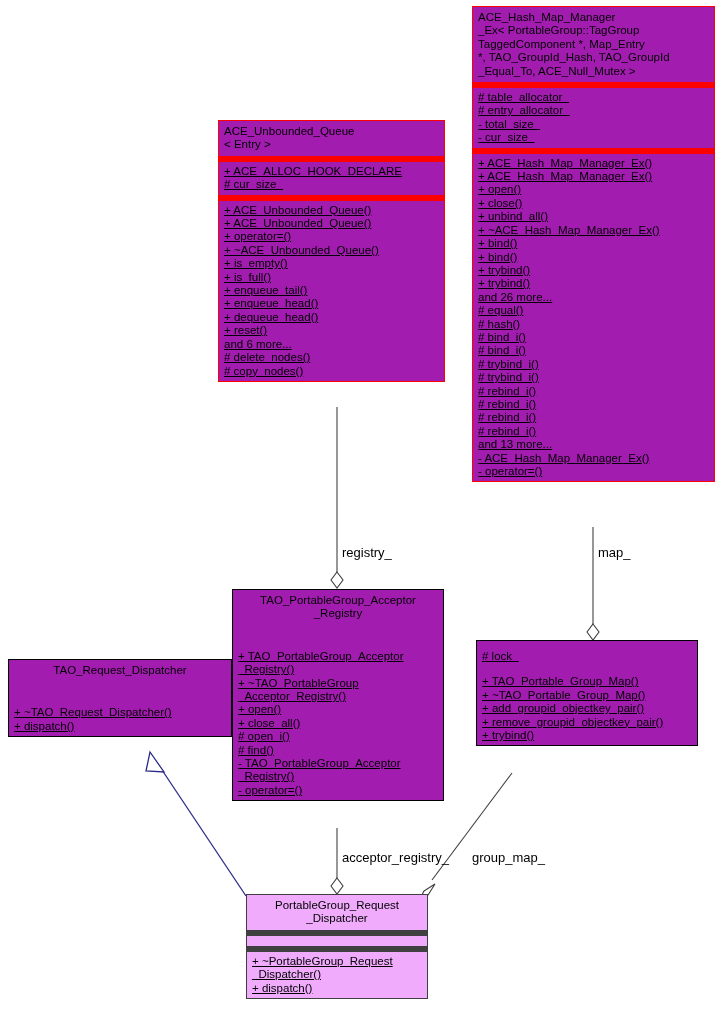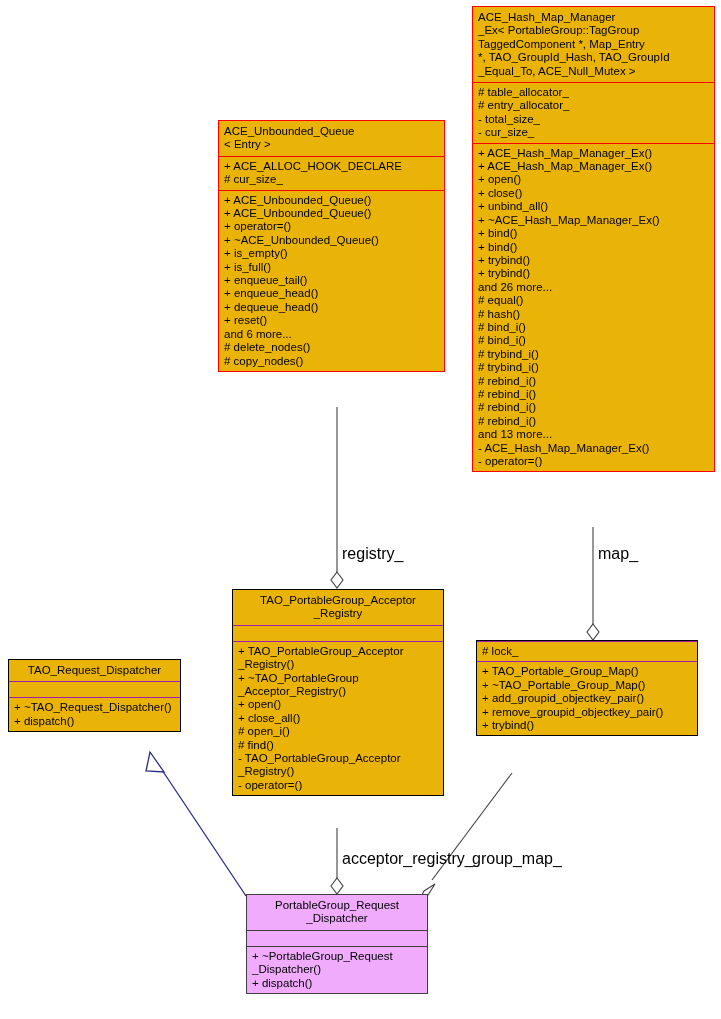--- a/index.html
+++ b/index.html
@@ -13,39 +13,40 @@
   #canvas {
     position: relative;
     width: 721px;
     height: 1019px;
     background: #ffffff;
     overflow: hidden;
   }
   .uml-box {
     position: absolute;
     box-sizing: border-box;
-    background: #eab308;
+    background: #a21caf;
     border: 1px solid #000000;
     font-size: 11.5px;
     line-height: 13.4px;
     color: #000000;
   }
   .uml-box.red {
     border-color: #ff0000;
   }
   .uml-box.gray {
     background: #f0abfc;
     border-color: #404040;
   }
   .compartment {
     padding: 3px 5px 3px 5px;
     box-sizing: border-box;
   }
   .compartment.divider {
-    border-top: 1px solid #a21caf;
+    border-top: 6px solid #a21caf;
+    text-decoration: underline;
   }
   .red .compartment.divider {
     border-top-color: #ff0000;
   }
   .gray .compartment.divider {
     border-top-color: #404040;
   }
   .cls-title {
     text-align: center;
     white-space: pre-line;
@@ -64,21 +65,21 @@
   svg.links {
     position: absolute;
     left: 0;
     top: 0;
     width: 721px;
     height: 1019px;
     pointer-events: none;
   }
   .edge-label {
     position: absolute;
-    font-size: 16px;
+    font-size: 13px;
     color: #000000;
     white-space: nowrap;
   }
 </style>
 </head>
 <body>
 
 <div id="canvas">
 
   <svg class="links" viewBox="0 0 721 1019">
@@ -174,21 +175,21 @@
 
   <div class="uml-box" style="left:476px; top:640px; width:222px;">
     <div class="compartment divider member"># lock_</div>
     <div class="compartment divider member">+ TAO_Portable_Group_Map()
 + ~TAO_Portable_Group_Map()
 + add_groupid_objectkey_pair()
 + remove_groupid_objectkey_pair()
 + trybind()</div>
   </div>
 
-  <div class="uml-box" style="left:8px; top:659px; width:173px;">
+  <div class="uml-box" style="left:8px; top:659px; width:224px;">
     <div class="compartment cls-title">TAO_Request_Dispatcher</div>
     <div class="compartment divider empty-compartment"></div>
     <div class="compartment divider member">+ ~TAO_Request_Dispatcher()
 + dispatch()</div>
   </div>
 
   <div class="uml-box gray" style="left:246px; top:894px; width:182px;">
     <div class="compartment cls-title">PortableGroup_Request
 _Dispatcher</div>
     <div class="compartment divider empty-compartment"></div>

